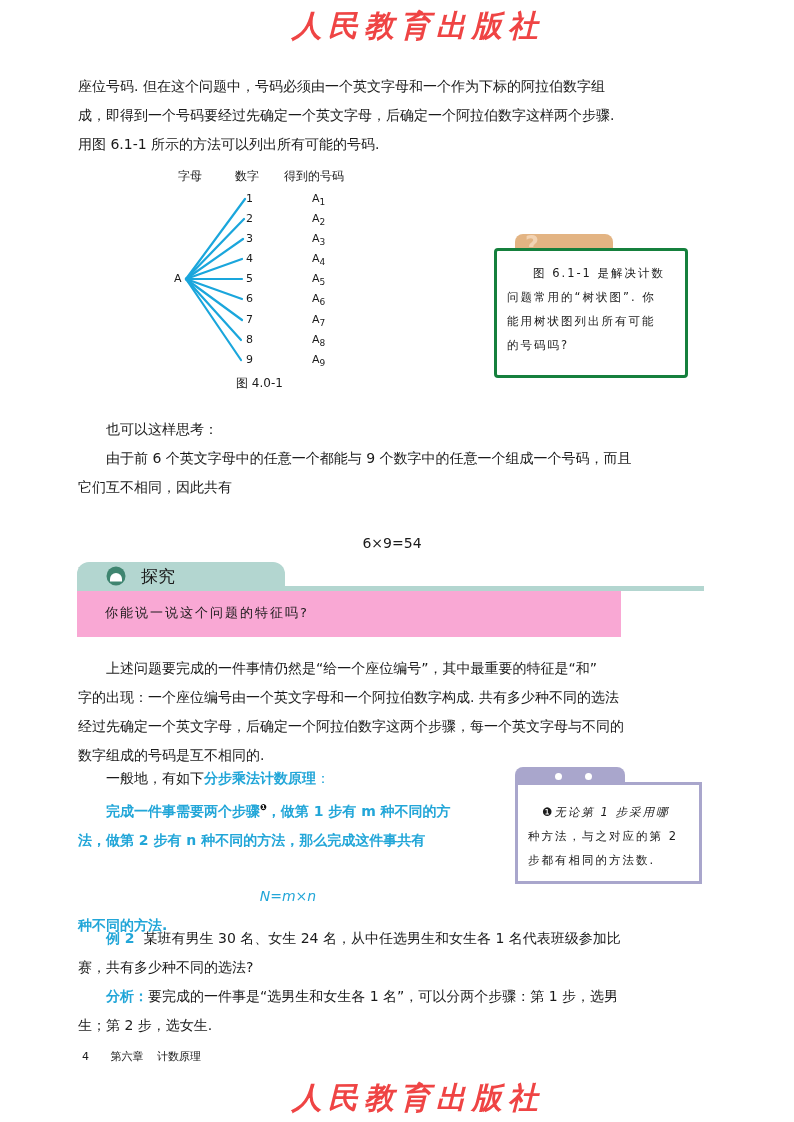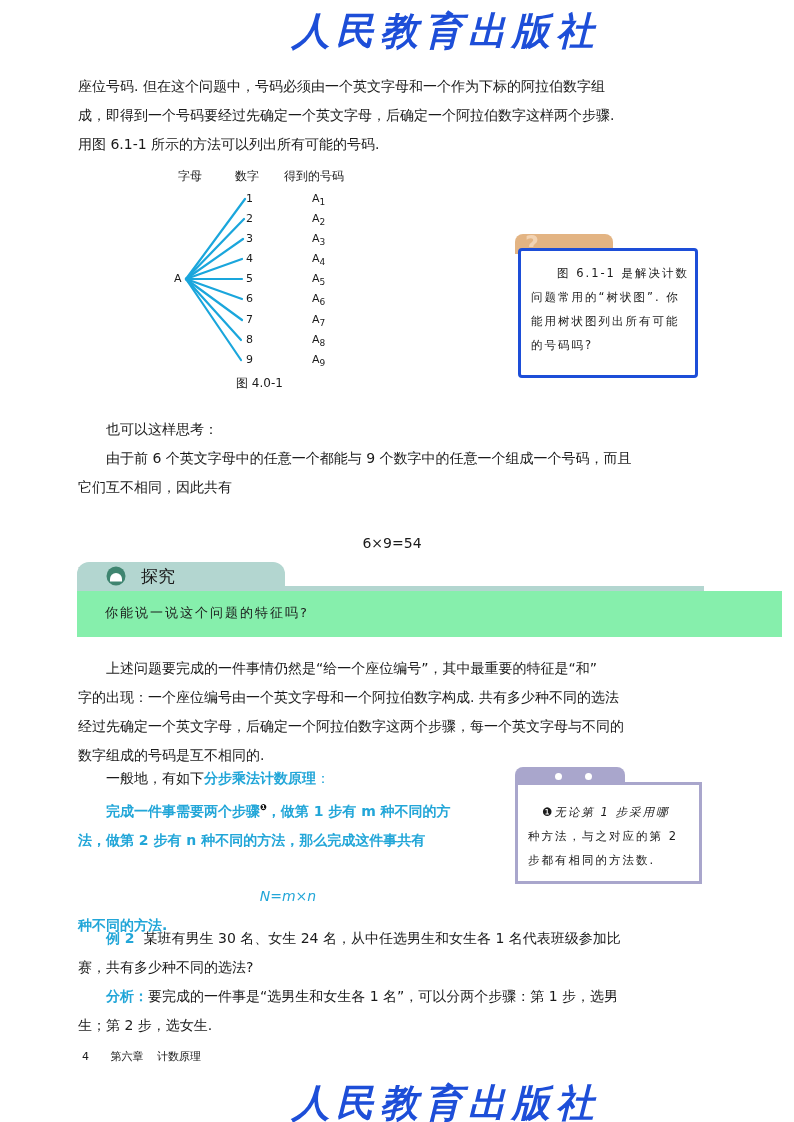--- a/index.html
+++ b/index.html
@@ -1,42 +1,42 @@
 <!DOCTYPE html>
 <html><head>
 <meta charset="utf-8">
 <style>
   html, body { margin:0; padding:0; background:#ffffff; }
   body { width:794px; height:1122px; position:relative; overflow:hidden;
          font-family:"DejaVu Sans", sans-serif; color:#1a1a1a; }
   .abs { position:absolute; }
   .logo { font-family:"DejaVu Serif", serif; font-style:italic; font-weight:bold;
-          color:#1d4ed8; font-size:38px; letter-spacing:6px; white-space:nowrap; }
+          color:#ef4444; font-size:30px; letter-spacing:6px; white-space:nowrap; }
   .p { position:absolute; left:78px; width:628px; font-size:14px; line-height:29px; white-space:nowrap; }
   .indent { padding-left:28px; }
   .blue { color:#22a6d8; }
   .boldblue { color:#22a6d8; font-weight:bold; }
   .center { text-align:center;margin-top:27px; }
   sub { font-size:9px; }
   .hdr { position:absolute; font-size:12px; top:168px; }
   .num { position:absolute; font-size:11px; left:246px; }
   .res { position:absolute; font-size:11px; left:312px; }
-  .box-orange { position:absolute; left:518px; top:248px; width:180px; height:130px;
-                border:3px solid #1d4ed8; border-radius:4px; background:#fff; box-sizing:border-box; }
+  .box-orange { position:absolute; left:494px; top:248px; width:194px; height:130px;
+                border:3px solid #15803d; border-radius:4px; background:#fff; box-sizing:border-box; }
   .tab-orange { position:absolute; left:515px; top:234px; width:98px; height:20px;
                 background:#e3b483; border-radius:8px 8px 0 0; }
   .tab-purple { position:absolute; left:515px; top:767px; width:110px; height:20px;
                 background:#a9a6cc; border-radius:8px 8px 0 0; }
   .box-purple { position:absolute; left:515px; top:782px; width:187px; height:102px;
                 border:3px solid #a9a6cc; background:#fff; box-sizing:border-box; }
   .note { font-size:11.5px; line-height:24px; letter-spacing:2px; white-space:nowrap; }
   .explore-tab { position:absolute; left:77px; top:562px; width:208px; height:26px;
                  background:#b3d6d0; border-radius:12px 12px 0 0; }
   .explore-band { position:absolute; left:77px; top:586px; width:627px; height:5px; background:#b3d6d0; }
-  .explore-body { position:absolute; left:77px; top:591px; width:705px; height:46px; background:#86efac; }
+  .explore-body { position:absolute; left:77px; top:591px; width:544px; height:46px; background:#f9a8d4; }
   .footer { position:absolute; left:82px; top:1049px; font-size:11px; white-space:nowrap; }
 </style>
 </head>
 <body>
 
 <div class="abs logo" style="left:292px; top:6px;">人民教育出版社</div>
 
 <div class="p" style="top:72px;">
   <div>座位号码. 但在这个问题中，号码必须由一个英文字母和一个作为下标的阿拉伯数字组</div>
   <div>成，即得到一个号码要经过先确定一个英文字母，后确定一个阿拉伯数字这样两个步骤.</div>

